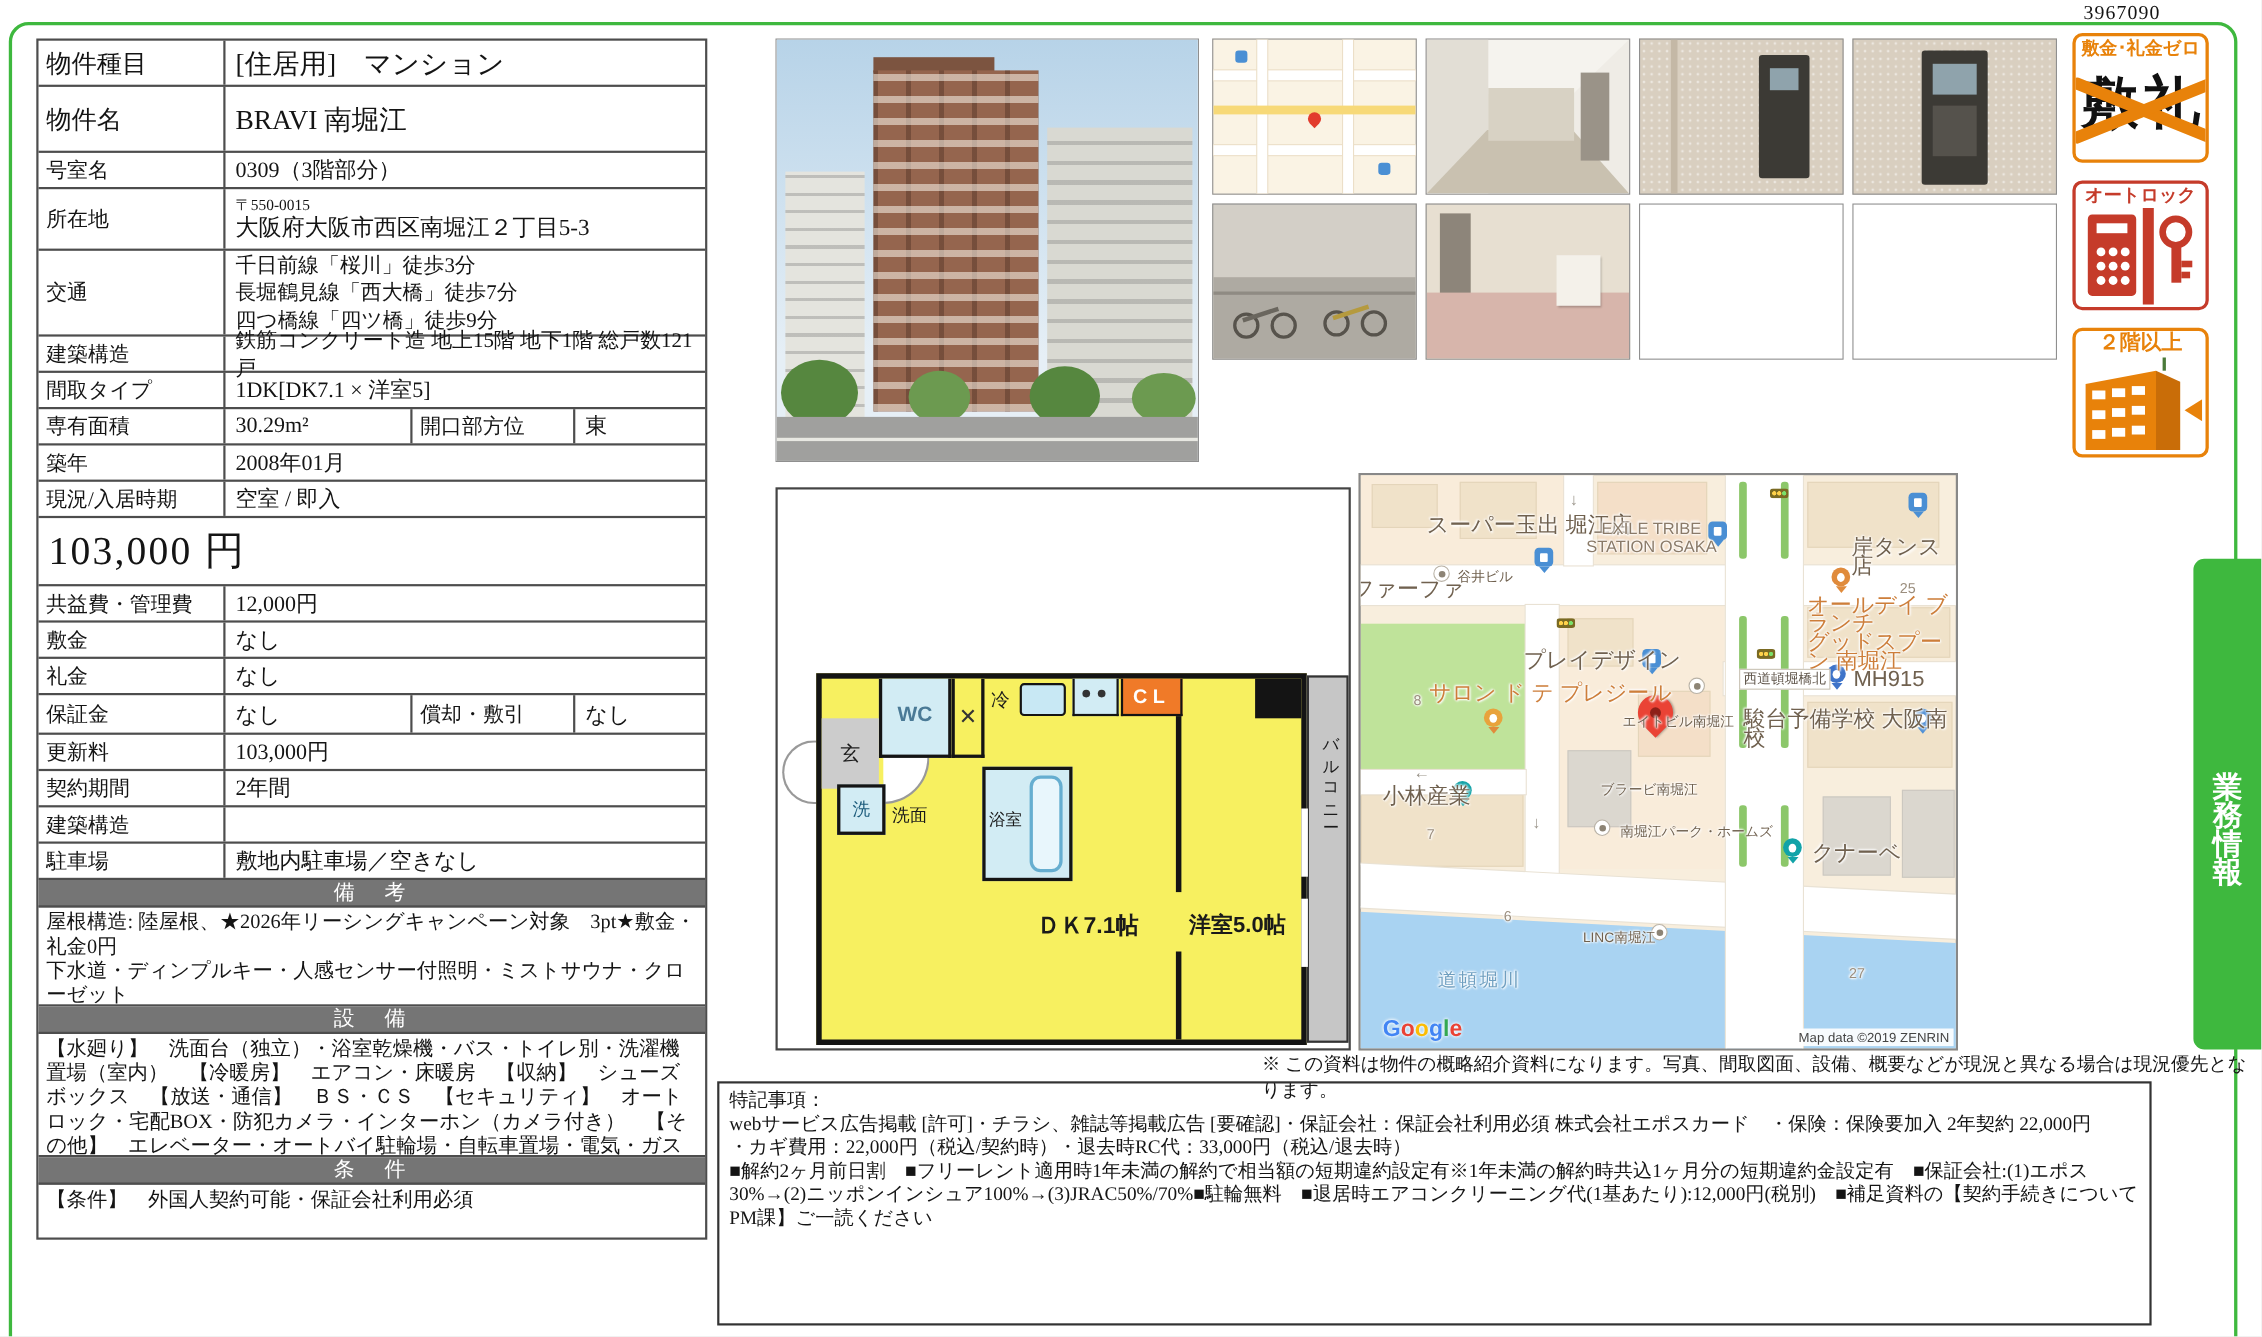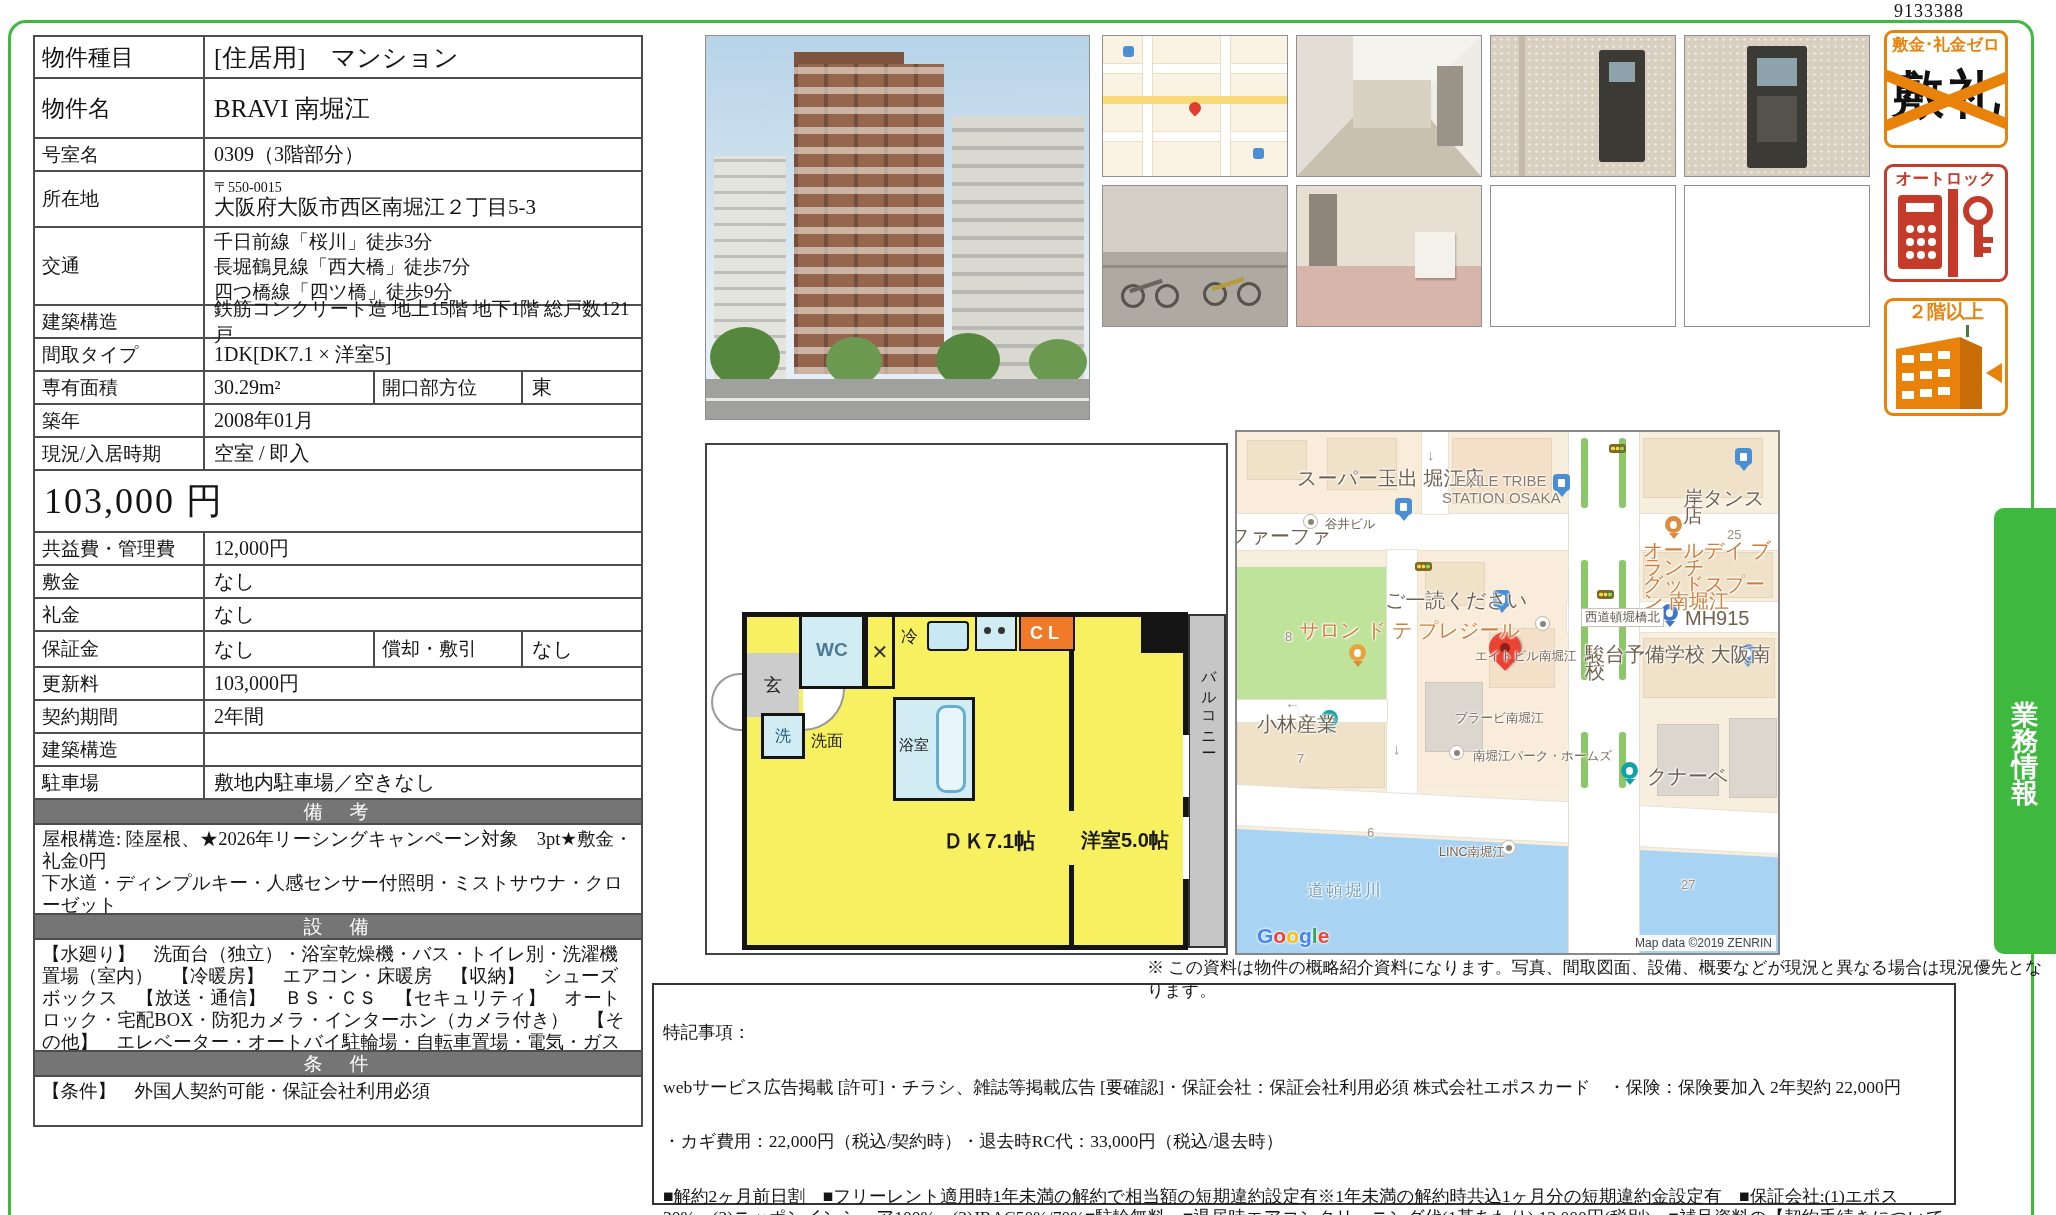--- a/index.html
+++ b/index.html
@@ -155,34 +155,34 @@
     background-image: radial-gradient(circle at 4px 4.5px,#ffd24a 1.7px,transparent 2.2px),
       radial-gradient(circle at 8.5px 4.5px,#ffd24a 1.7px,transparent 2.2px),
       radial-gradient(circle at 13px 4.5px,#7ae06a 1.7px,transparent 2.2px); }
   .marrow { position:absolute; color:#9a948a; font-size:15px; }
   .glogo { position:absolute; font-size:21px; font-weight:bold; letter-spacing:0; text-shadow:0 0 3px #fff,0 0 3px #fff; }
   .gcopy { position:absolute; background:rgba(255,255,255,.9); color:#444; font-size:12px; padding:1px 4px; }
 
   
   #map-note { position:absolute; left:1147px; top:956px; width:900px; font-size:17px; }
   #tokki-box { position:absolute; left:652px; top:983px; width:1304px; height:222px; border:2px solid #333; padding:4px 9px; }
-  .tokki-line { font-size:17.5px; line-height:21.5px;margin-top:33px; }
+  .tokki-line { font-size:17.5px; line-height:21.5px; }
 
   
   #side-tab { position:absolute; left:1994px; top:508px; width:62px; height:446px; background:#3eb83e;
     border-radius:10px 0 0 10px; display:flex; align-items:center; justify-content:center; }
   #side-tab span { writing-mode:vertical-rl; text-orientation:upright; color:#fff; font-size:27px; font-weight:bold;
     letter-spacing:26px; font-family:"Liberation Sans","DejaVu Sans",sans-serif; }
 </style>
 </head>
 <body>
 
 <div id="page">
   <div id="green-frame"></div>
-  <div id="doc-number">9133388</div>
+  <div id="doc-number">3967090</div>
 
   <div id="spec-table">
     <div class="trow fs-big" style="height:42px">
       <div class="tl">物件種目</div>
       <div class="tv">[住居用]　マンション</div>
     </div>
     <div class="trow fs-big" style="height:60px">
       <div class="tl">物件名</div>
       <div class="tv">BRAVI 南堀江</div>
     </div>
@@ -514,21 +514,21 @@
 
     <div class="ml" style="left:60px;top:38px">スーパー玉出 堀江店</div>
     <div class="ml" style="left:205px;top:40px;text-align:center;font-size:15px;color:#8a7a68">EXILE TRIBE
 STATION OSAKA</div>
     <div class="ml ml-small" style="left:88px;top:84px">谷井ビル</div>
     <div class="ml" style="left:-8px;top:96px">ファーファ</div>
     <div class="ml" style="left:446px;top:58px">岸タンス店</div>
     <div class="ml ml-num" style="left:490px;top:94px">25</div>
     <div class="ml ml-orange" style="left:406px;top:110px">オールデイ ブランチ
 グッドスプーン 南堀江</div>
-    <div class="ml" style="left:148px;top:160px">ご一読ください</div>
+    <div class="ml" style="left:148px;top:160px">プレイデザイン</div>
     <div class="ml ml-orange" style="left:62px;top:190px">サロン ド テ プレジール</div>
     <div class="ml ml-num" style="left:48px;top:196px">8</div>
     <div class="ml ml-box" style="left:344px;top:176px">西道頓堀橋北</div>
     <div class="ml" style="left:448px;top:178px">MH915</div>
     <div class="ml ml-small" style="left:238px;top:216px">エイトビル南堀江</div>
     <div class="ml" style="left:348px;top:214px">駿台予備学校 大阪南校</div>
     <div class="ml" style="left:20px;top:284px">小林産業</div>
     <div class="ml ml-num" style="left:60px;top:318px">7</div>
     <div class="ml ml-small" style="left:218px;top:278px">ブラービ南堀江</div>
     <div class="ml ml-small" style="left:236px;top:316px">南堀江パーク・ホームズ</div>

